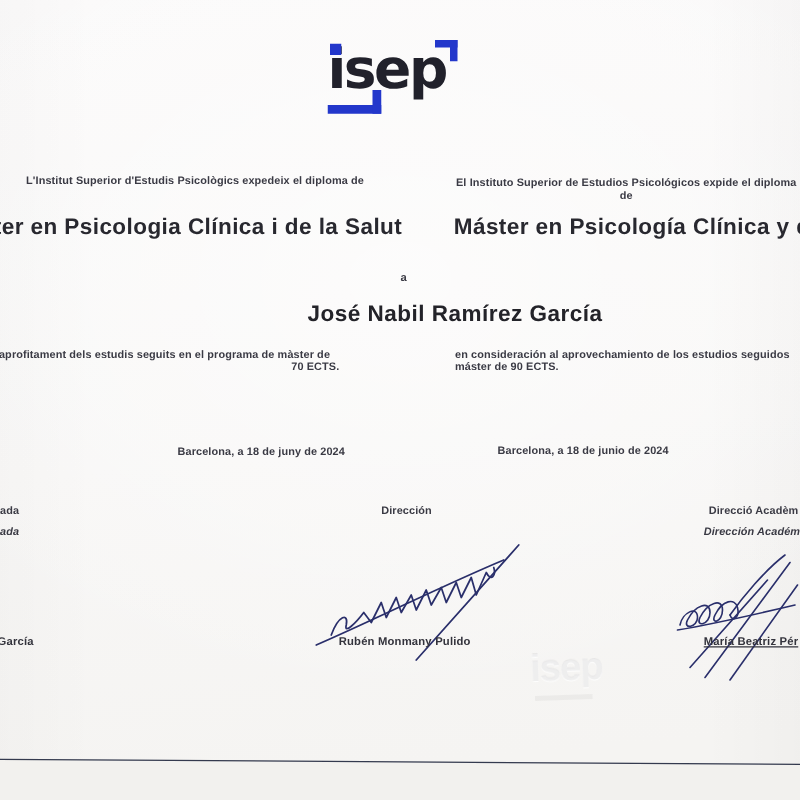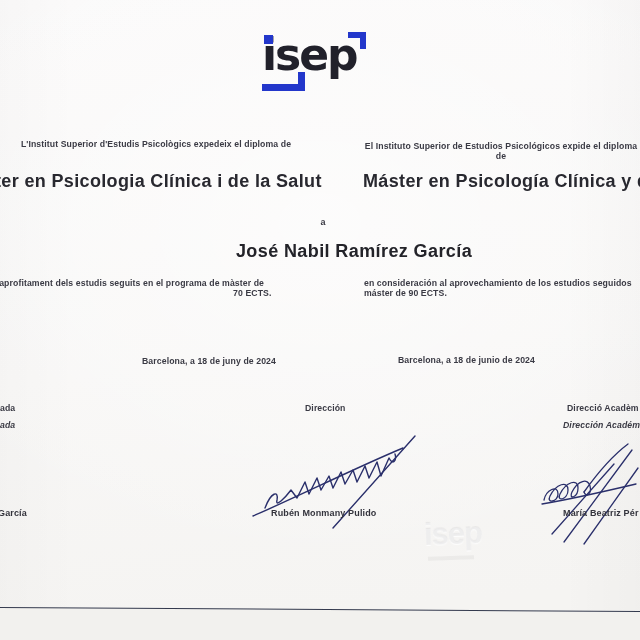--- a/index.html
+++ b/index.html
@@ -68,21 +68,21 @@
     <rect x="36" y="44" width="7" height="19" fill="#2337cb"></rect>
   </svg>
 
   <div class="abs small" style="left:20px;top:139px;width:272px;text-align:center;">L'Institut Superior d'Estudis Psicològics expedeix el diploma de</div>
   <div class="abs small" style="left:360px;top:141px;width:282px;text-align:center;">El Instituto Superior de Estudios Psicológicos expide el diploma de</div>
 
   <div class="abs big-title nowrap" style="left:-5px;top:171px;">ter en Psicologia Clínica i de la Salut</div>
   <div class="abs big-title nowrap" style="left:363px;top:171px;">Máster en Psicología Clínica y de la</div>
 
   <div class="abs small" style="left:316px;top:217px;width:14px;text-align:center;font-size:9px;">a</div>
-  <div class="abs name" style="left:214px;top:241px;width:280px;text-align:center;">José Nabil Ramírez García</div>
+  <div class="abs name" style="left:224px;top:241px;width:280px;text-align:center;">José Nabil Ramírez García</div>
 
   <div class="abs small nowrap" style="left:-3px;top:278px;">'aprofitament dels estudis seguits en el programa de màster de</div>
   <div class="abs small" style="left:233px;top:288px;">70 ECTS.</div>
   <div class="abs small nowrap" style="left:364px;top:278px;">en consideración al aprovechamiento de los estudios seguidos</div>
   <div class="abs small" style="left:364px;top:288px;text-align:center;">máster de 90 ECTS.</div>
 
   <div class="abs small" style="left:142px;top:356px;">Barcelona, a 18 de juny de 2024</div>
   <div class="abs small" style="left:382px;top:355px;margin-left:16px;">Barcelona, a 18 de junio de 2024</div>
 
   <div class="abs small" style="left:0px;top:403px;">ada</div>
@@ -103,21 +103,21 @@
   <svg class="abs" style="left:536px;top:438px;" width="104" height="108" viewBox="0 0 104 108">
     <g fill="none" stroke="#2a2f6b" stroke-width="1.3" stroke-linecap="round" stroke-linejoin="round">
       <path d="M8,62 C10,52 22,46 22,56 C22,64 10,66 14,58 C20,46 32,42 32,52 C32,62 20,64 24,56 C30,44 42,40 42,50 C42,60 32,62 36,54 C42,42 52,40 54,48 C56,56 50,60 48,54"></path>
       <path d="M48,54 C58,40 76,18 92,6"></path>
       <path d="M96,12 L28,104"></path>
       <path d="M78,26 L16,96"></path>
       <path d="M102,30 L48,106"></path>
       <path d="M6,66 C30,62 62,55 100,46"></path>
     </g>
   </svg>
-  <div class="abs sig-name nowrap" style="left:563px;top:508px;">María Beatriz Pér</div>
+  <div class="abs sig-name nowrap" style="left:563px;top:508px;text-decoration:underline;">María Beatriz Pér</div>
 
   <div class="abs sig-name" style="left:-2px;top:508px;">García</div>
 
   <div class="watermark">isep</div>
   <div class="watermark-bar"></div>
 
   <div class="paper-edge"></div>
 
 </div>
 

